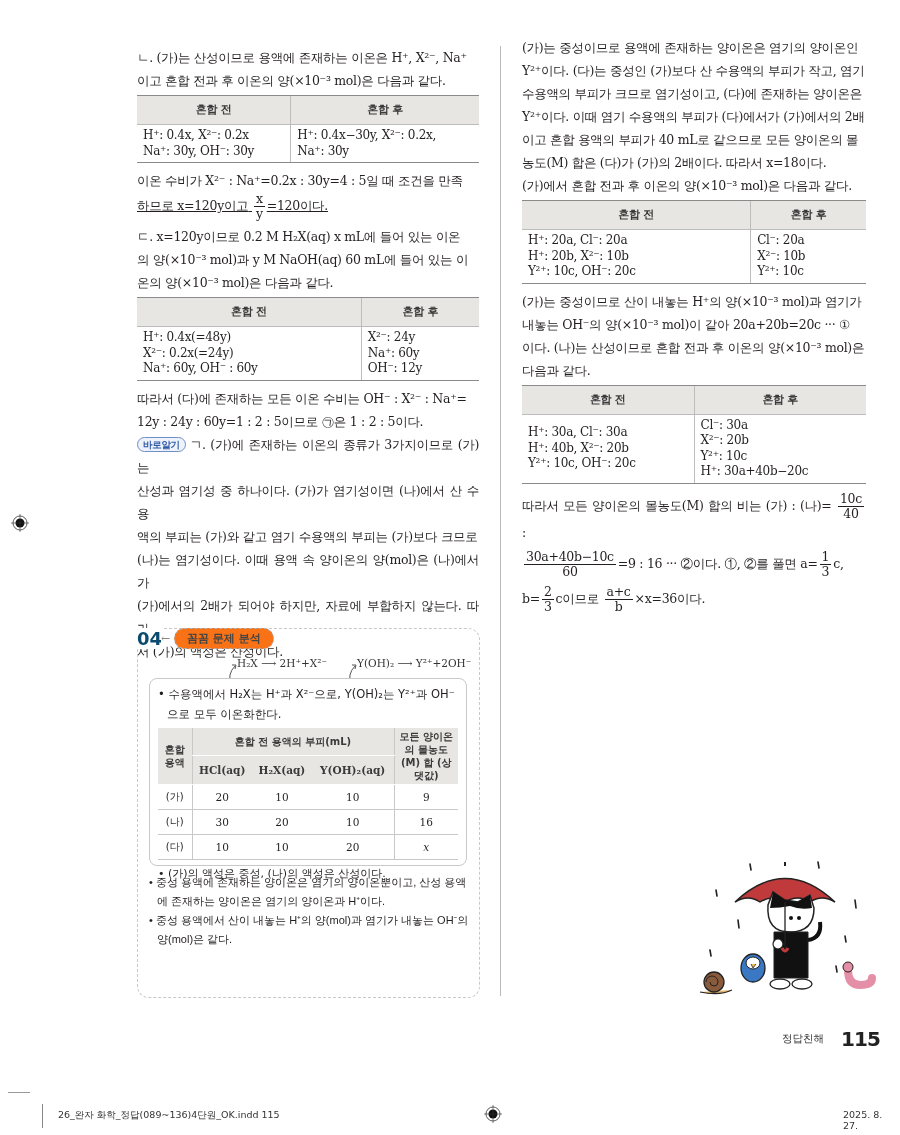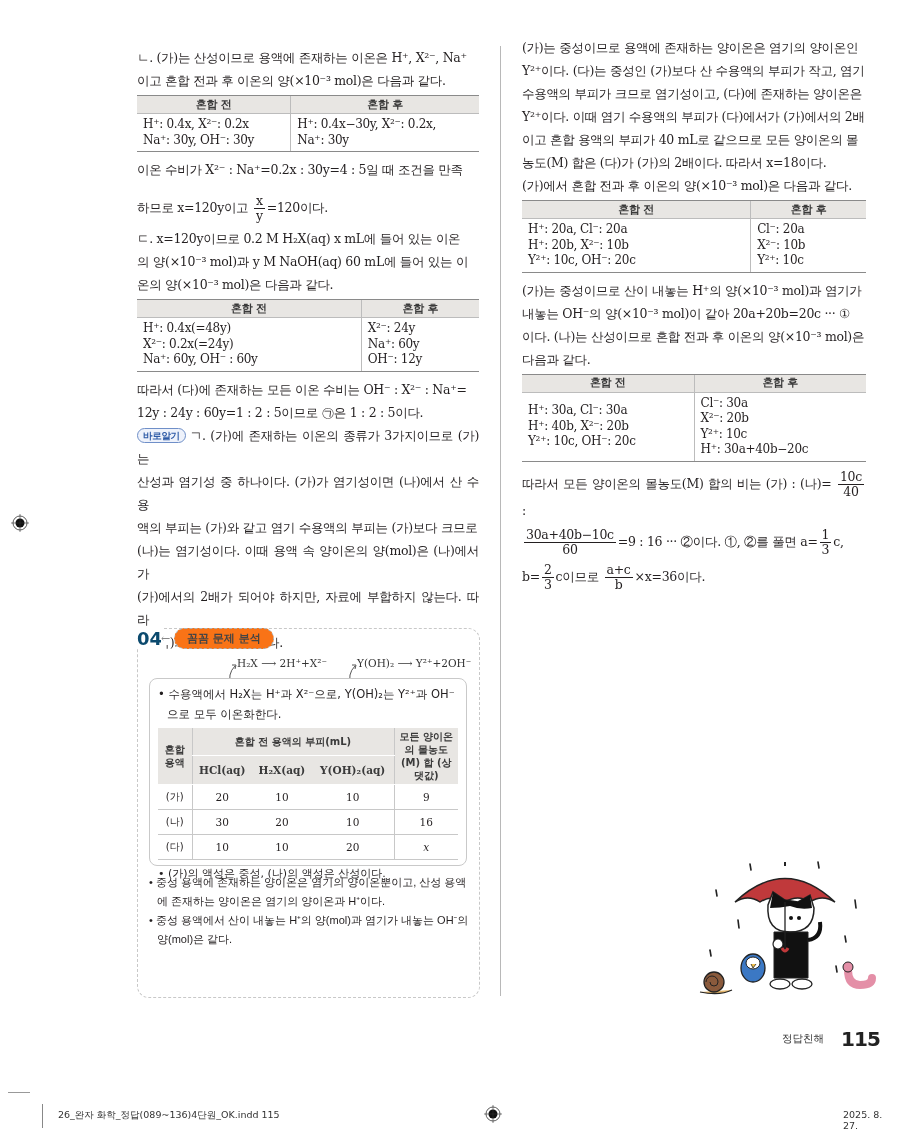--- a/index.html
+++ b/index.html
@@ -5,21 +5,21 @@
   * { box-sizing: border-box; margin: 0; padding: 0; }
   html, body { width: 900px; height: 1135px; background: #ffffff; overflow: hidden; }
   body { position: relative; font-family: "DejaVu Serif", "Liberation Serif", serif; color: #231f20; }
   .col { position: absolute; font-size: 12.5px; line-height: 23px; letter-spacing: -0.3px; }
   .col-left { left: 137px; top: 46px; width: 342px; }
   .col-right { left: 522px; top: 36px; width: 344px; }
   .divider-v { position: absolute; left: 500px; top: 46px; width: 1px; height: 950px; background: #b8b8b8; }
   .p { margin: 0; text-align: justify; }
 
   table.ion { width: 100%; border-collapse: collapse; margin: 3px 0 6px; font-size: 12px; line-height: 15.5px; }
-  table.ion th { background: #e8e6e3; font-family: "DejaVu Sans", sans-serif; font-weight: bold; font-size: 11px; color: #3a3a3a; height: 18px; border-top: 1px solid #8a8a8a; border-bottom: 1px solid #bcbcbc; }
+  table.ion th { background: #e8e6e3; font-family: "DejaVu Sans", sans-serif; font-weight: bold; font-size: 11px; color: #3a3a3a; height: 29px; border-top: 1px solid #8a8a8a; border-bottom: 1px solid #bcbcbc; }
   table.ion td { vertical-align: middle; padding: 3px 6px; border-bottom: 1px solid #8a8a8a; }
   table.ion td + td, table.ion th + th { border-left: 1px solid #bcbcbc; }
   table.ion td div { white-space: nowrap; }
 
   .badge { display: inline-block; font-family: "DejaVu Sans", sans-serif; font-size: 9.5px; line-height: 13px; color: #2d5aa6; border: 1px solid #6f8fc8; border-radius: 8px; padding: 0 5px; background: #eef2fb; margin-right: 4px; font-weight: bold; vertical-align: 1px; }
 
   .frac { display: inline-block; vertical-align: middle; text-align: center; line-height: 14px; margin: 0 2px; }
   .frac .num { display: block; border-bottom: 1px solid #231f20; padding: 0 2px; }
   .frac .den { display: block; padding: 0 2px; }
 
@@ -78,21 +78,21 @@
       </td>
       <td>
         <div>H⁺: 0.4x−30y, X²⁻: 0.2x,</div>
         <div>Na⁺: 30y</div>
       </td>
     </tr>
       </tbody>
   </table>
 
   <p class="p">이온 수비가 X²⁻ : Na⁺=0.2x : 30y=4 : 5일 때 조건을 만족</p>
-  <p class="p" style="margin-top:13px;">
+  <p class="p" style="margin-top:0;text-decoration:underline;">
     <span>하므로 x=120y이고</span>
     <span class="frac"><span class="num">x</span><span class="den">y</span></span><span>=120이다.</span>
   </p>
 
   <p class="p" style="margin-top:4px;">ㄷ. x=120y이므로 0.2 M H₂X(aq) x mL에 들어 있는 이온</p>
   <p class="p">의 양(×10⁻³ mol)과 y M NaOH(aq) 60 mL에 들어 있는 이</p>
   <p class="p">온의 양(×10⁻³ mol)은 다음과 같다.</p>
 
   <table class="ion">
     <thead>

